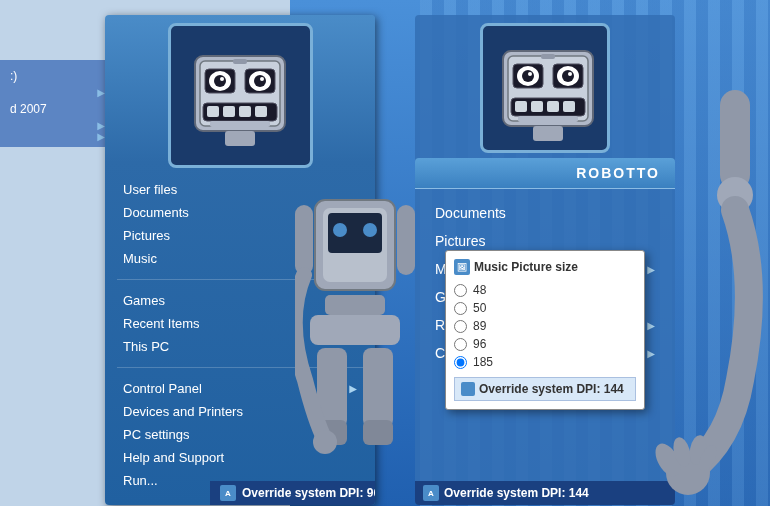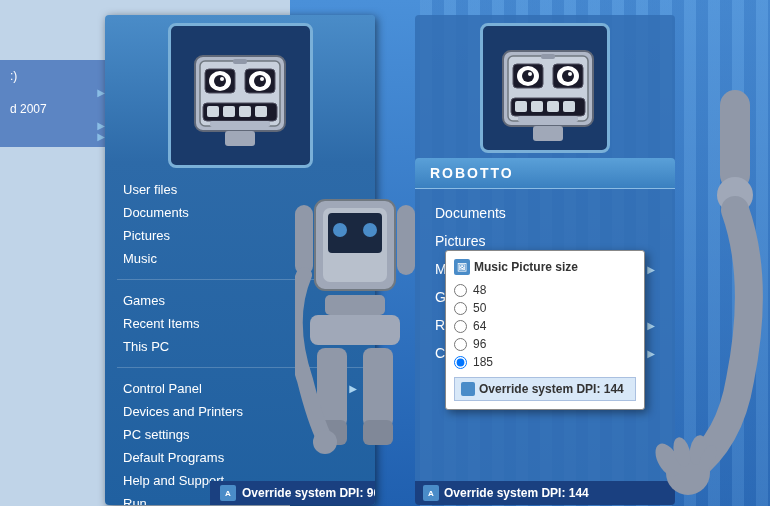--- a/index.html
+++ b/index.html
@@ -136,21 +136,21 @@
       top: 15px;
       width: 260px;
       height: 490px;
       background: rgba(50,110,180,0.85);
       border-radius: 4px;
     }
 
     .right-header {
       background: linear-gradient(to bottom, #5aa0d8, #3a80c0);
       padding: 6px 15px;
-      text-align: left;
+      text-align: right;
       border-radius: 4px 4px 0 0;
       border-bottom: 1px solid rgba(255,255,255,0.3);
     }
     .right-header-title {
       font-size: 14px;
       color: white;
       font-weight: bold;
       letter-spacing: 2px;
     }
 
@@ -345,23 +345,20 @@
   <div class="menu-items">
     <div class="menu-item">
       <span>Control Panel</span>
       <span class="arrow">▶</span>
     </div>
     <div class="menu-item">
       <span>Devices and Printers</span>
     </div>
     <div class="menu-item">
       <span>PC settings</span>
-    </div>
-    <div class="menu-item">
-      <span>Default Programs</span>
     </div>
     <div class="menu-item">
       <span>Help and Support</span>
     </div>
     <div class="menu-item">
       <span>Run...</span>
     </div>
   </div>
 
   <div class="bottom-bar">
@@ -476,21 +473,21 @@
   <div class="popup-option">
     <input type="radio" name="picsize" value="48" style="">
     <label>48</label>
   </div>
   <div class="popup-option">
     <input type="radio" name="picsize" value="60" style="">
     <label>50</label>
   </div>
   <div class="popup-option">
     <input type="radio" name="picsize" value="72" style="">
-    <label>64</label>
+    <label>89</label>
   </div>
   <div class="popup-option">
     <input type="radio" name="picsize" value="96" style="">
     <label>96</label>
   </div>
   <div class="popup-option">
     <input type="radio" name="picsize" value="128" checked="" style="">
     <label>185</label>
   </div>
 

